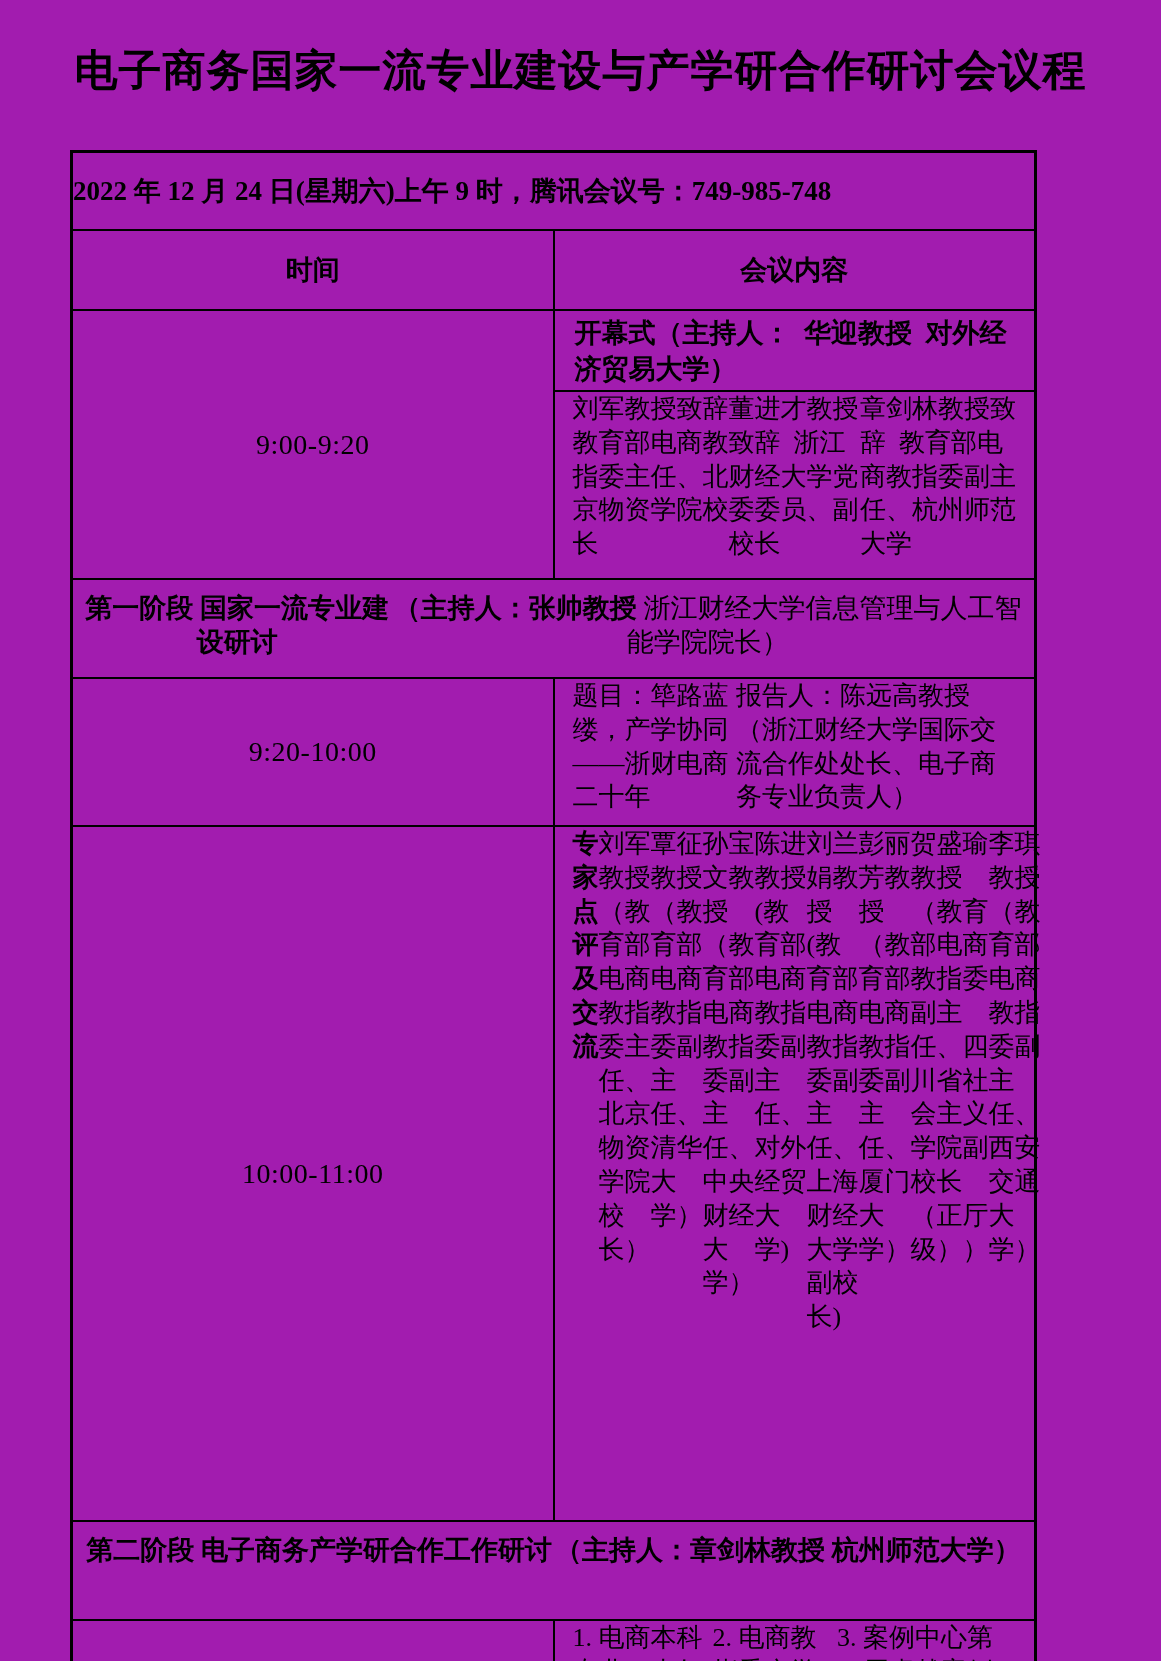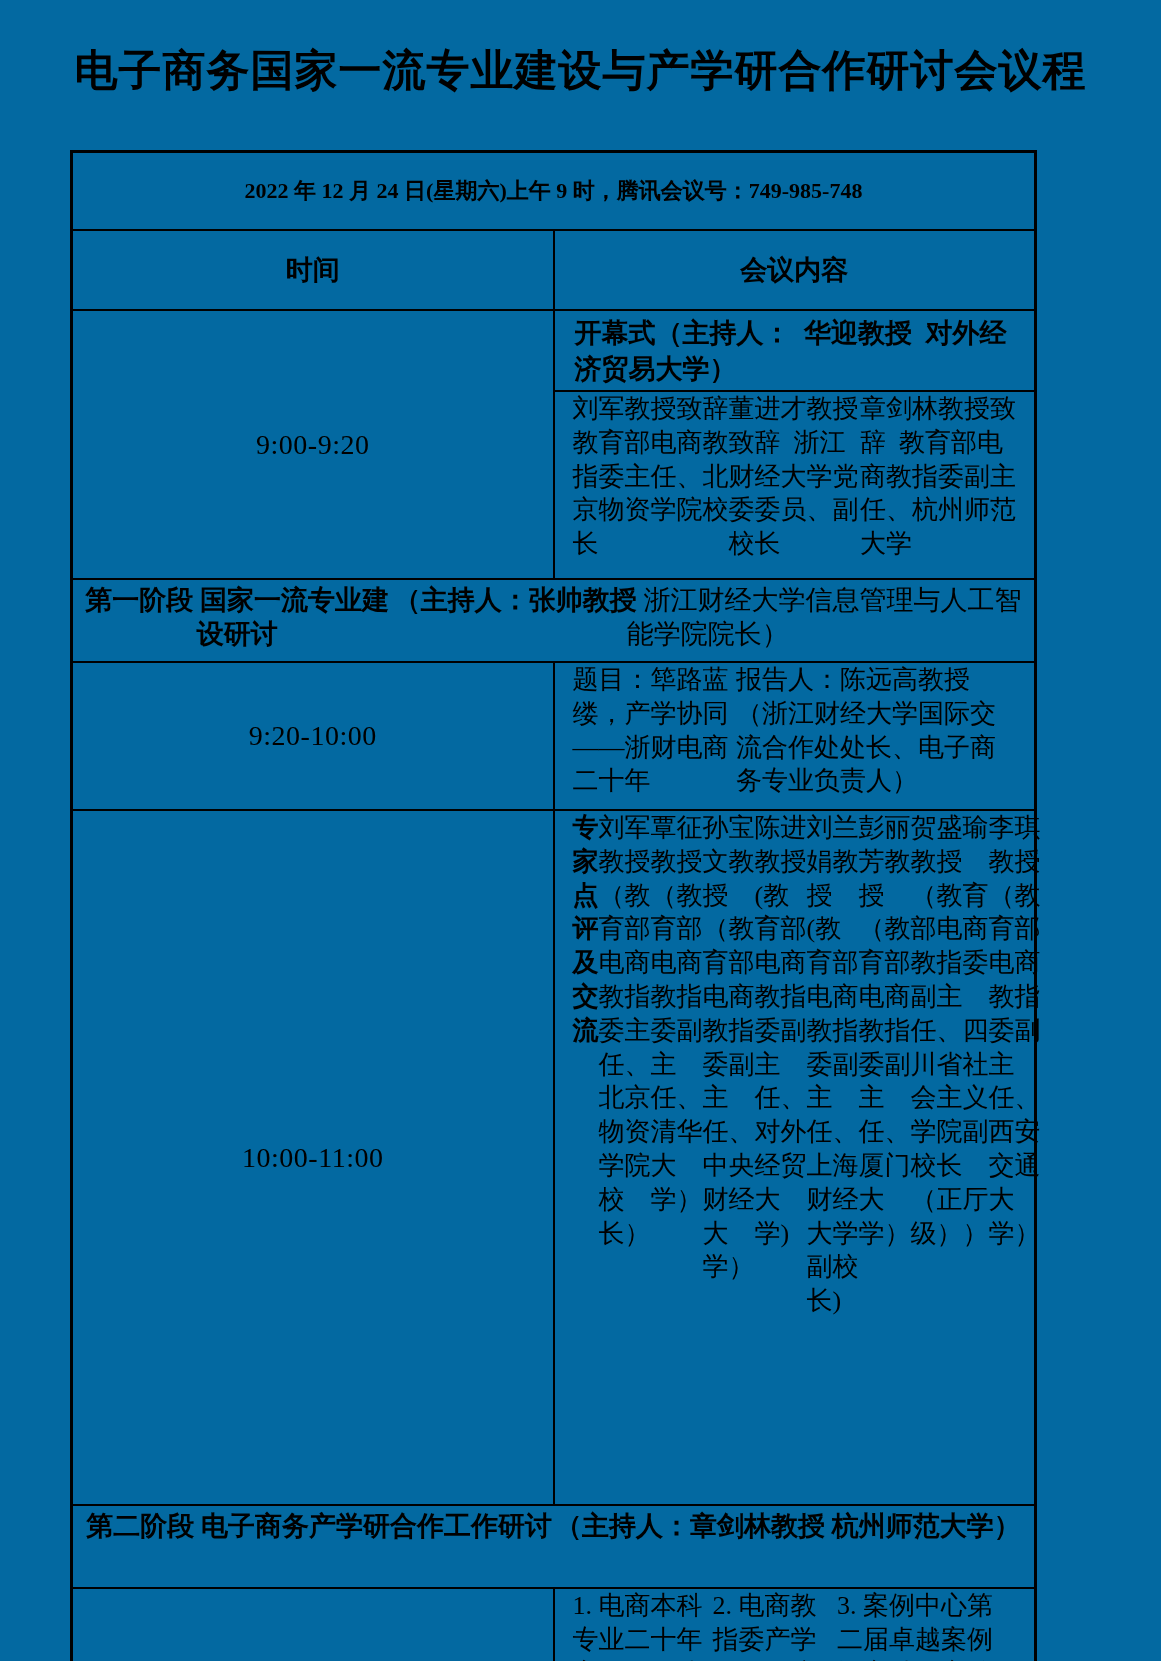--- a/index.html
+++ b/index.html
@@ -6,21 +6,21 @@
     margin: 0;
     padding: 0;
     background: #ffffff;
     color: #000000;
     font-family: "Liberation Serif", "DejaVu Serif", serif;
   }
   .page {
     position: relative;
     width: 1161px;
     height: 1661px;
-    background: #0369a1;
+    background: #a21caf;
     overflow: hidden;
   }
   .doc-title {
     margin: 0;
     padding-top: 42px;
     width: 1161px;
     text-align: center;
     font-size: 43px;
     font-weight: bold;
     letter-spacing: 1px;
@@ -38,22 +38,22 @@
     border: 2px solid #000;
     vertical-align: middle;
     padding: 0;
   }
   td.thick-top { border-top-width: 3px; }
   .col-time  { width: 227px; }
   .col-body  { width: 740px; }
 
   .session-info {
     height: 76px;
-    text-align: center;
-    font-size: 22px;
+    text-align: left;
+    font-size: 27px;
     font-weight: bold;
     white-space: pre-wrap;
   }
   .col-head {
     height: 78px;
     text-align: center;
     font-size: 27px;
     font-weight: bold;
   }
   .time-cell {
@@ -81,21 +81,21 @@
     font-size: 26px;
     line-height: 1.3;
     white-space: pre-wrap;
   }
   .speeches-cell .stack   { height: 186px; }
   .report-cell .stack     { height: 146px; }
   .discussion-cell .stack { height: 693px; }
   .final-cell .stack      { height: 184px; }
 
   .stage-cell { text-align: center; }
-  .stage-cell .stack { height: 73px; padding: 4px 10px; }
+  .stage-cell .stack { height: 73px; padding: 12px 10px; }
   .stage-cell p { font-size: 27px; line-height: 1.25; }
   .b { font-weight: bold; }
   .center-line { text-align: center; font-weight: bold; font-size: 27px; }
 </style>
 </head>
 <body>
 
 <div class="page">
 
   <h1 class="doc-title">电子商务国家一流专业建设与产学研合作研讨会议程</h1>

